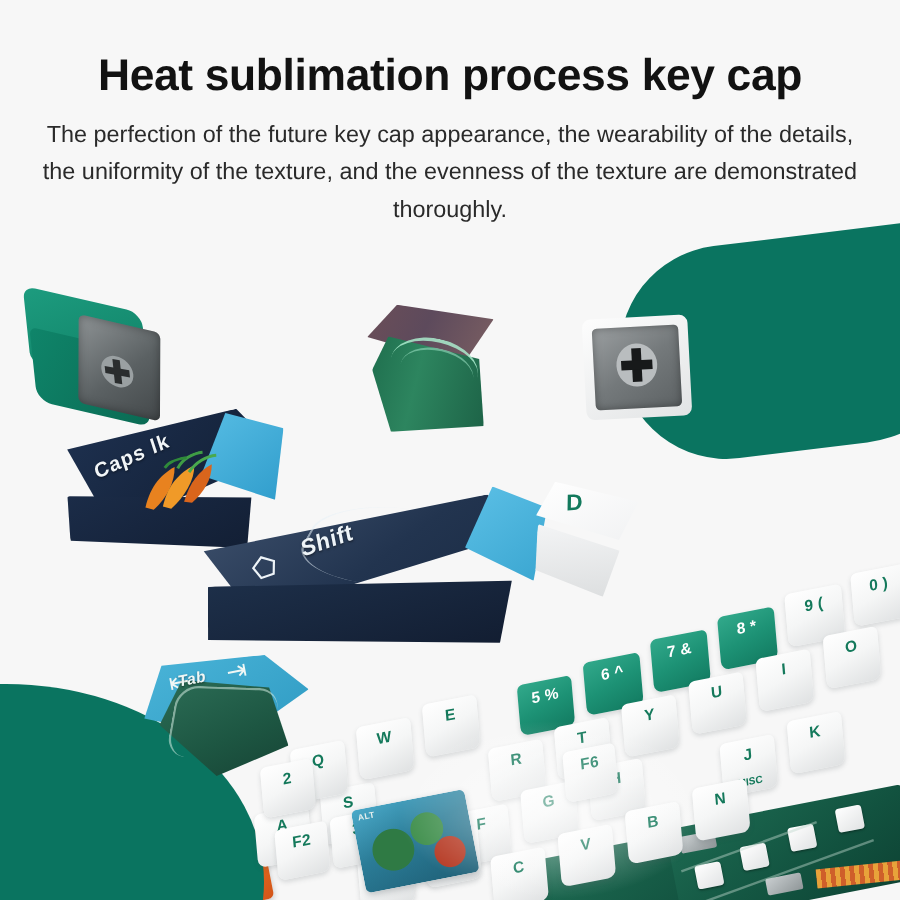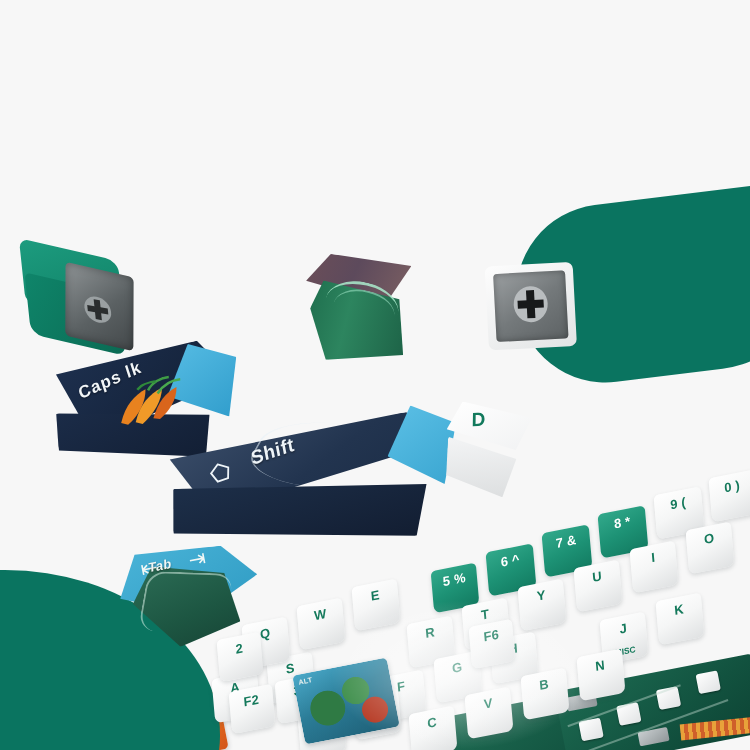--- a/index.html
+++ b/index.html
@@ -368,20 +368,22 @@
 </style>
 </head>
 <body>
 
 <div class="poster">
 
   <div class="blob-tr"></div>
   <div class="blob-bl"></div>
 
   <div class="header">
+    <div class="title">Heat sublimation process key cap</div>
+    <div class="subtitle">The perfection of the future key cap appearance, the wearability of the details, the uniformity of the texture, and the evenness of the texture are demonstrated thoroughly.</div>
   </div>
 
   <div class="cap" id="cap-teal">
     <div class="face"></div>
     <div class="side"></div>
     <div class="under"></div>
     <div class="stem"></div>
   </div>
 
   <div class="cap" id="cap-prism">

